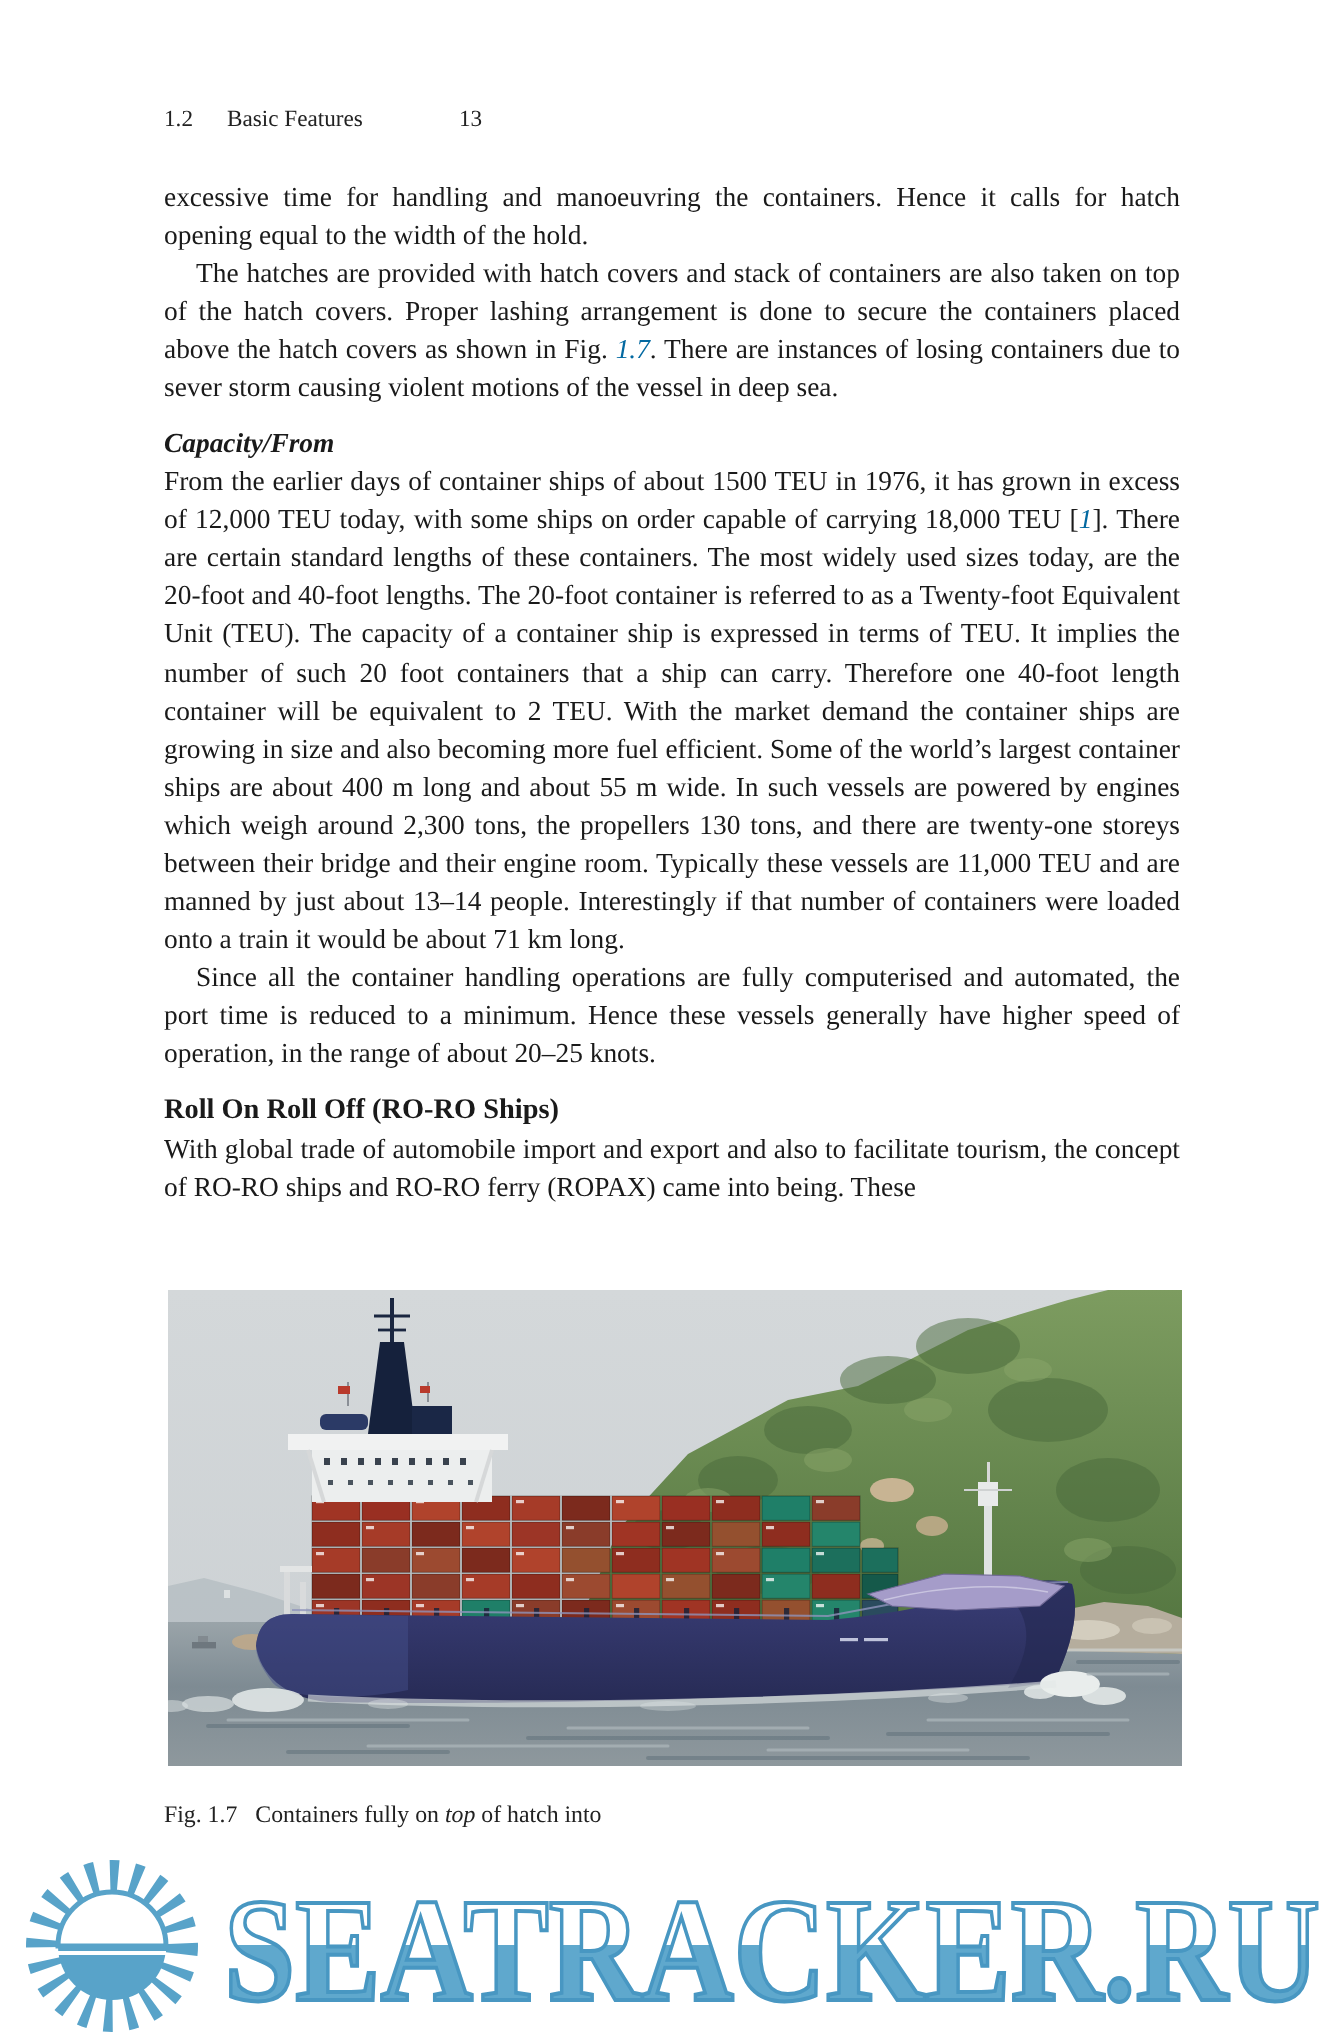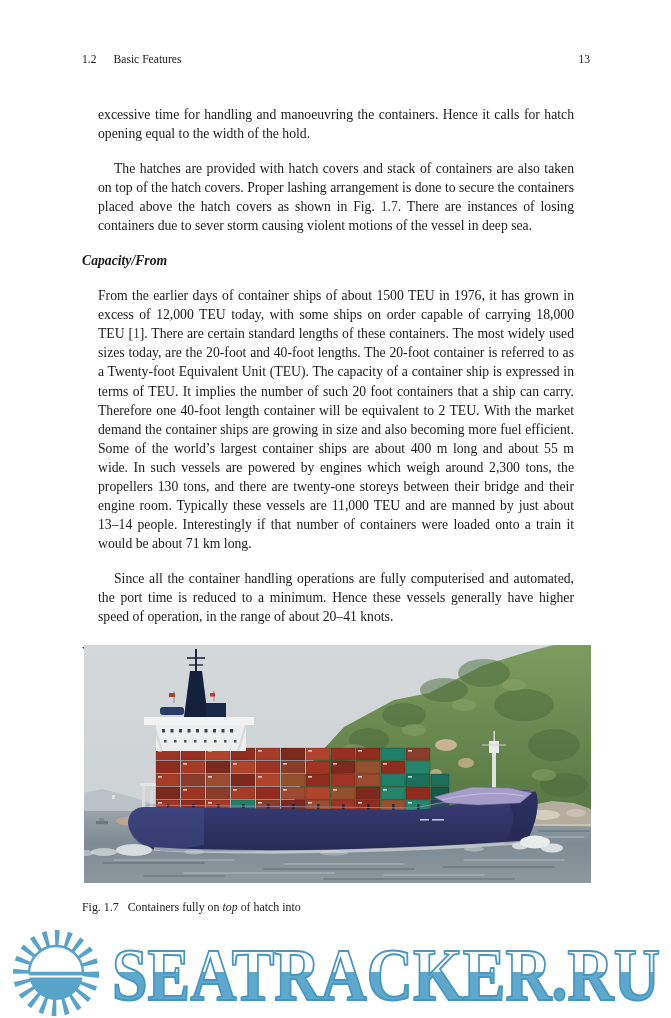--- a/index.html
+++ b/index.html
@@ -2,29 +2,29 @@
 <html><head>
 <meta charset="utf-8">
 <style>
   html,body{margin:0;padding:0;background:#ffffff;}
   body{width:671px;height:1018px;overflow:hidden;position:relative;
        font-family:"Liberation Serif","DejaVu Serif",serif;color:#1a1a1a;}
   .page{position:absolute;inset:0;background:#ffffff;}
 
   
   .runhead{position:absolute;top:53px;left:82px;right:81px;display:flex;
-           justify-content:space-between;font-size:11.6px;color:#222;}
+           font-size:11.6px;color:#222;gap:48px;}
   .runhead .sec{margin-right:17px;}
 
   
   .textcol{position:absolute;top:89px;left:82px;width:508px;height:560px;
            overflow:hidden;font-size:13.7px;line-height:19.05px;text-align:justify;}
-  .textcol p{margin:16px;}
+  .textcol p{margin:0;}
   p.indent{text-indent:16px;}
-  .xref{color:#404040;text-decoration:none;cursor:pointer;}
+  .xref{color:#0369a1;text-decoration:none;cursor:pointer;font-style:italic;}
   h3.cap{font-size:13.7px;font-style:italic;font-weight:bold;margin:9px 0 0 0;line-height:19px;}
   h3.roro{font-size:14.2px;font-weight:bold;font-style:normal;margin:9px 0 0 0;line-height:20px;}
 
   
   .figwrap{position:absolute;top:645px;left:84px;width:507px;height:238px;}
   .figwrap svg{display:block;}
   .caption{position:absolute;top:900px;left:82px;width:508px;font-size:11.9px;
            line-height:15px;color:#222;}
   .caption .cap-label{font-weight:normal;margin-right:9px;}
   .caption .cap-italic{font-style:italic;}
@@ -42,22 +42,23 @@
       <span class="sec">1.2</span><span>Basic Features</span>
     </span>
     <span>13</span>
   </div>
 
   <div class="textcol">
     <p>excessive time for handling and manoeuvring the containers. Hence it calls for hatch opening equal to the width of the hold.</p>
     <p class="indent"><span>The hatches are provided with hatch covers and stack of containers are also taken on top of the hatch covers. Proper lashing arrangement is done to secure the containers placed above the hatch covers as shown in Fig. </span><span class="xref">1.7</span><span>. There are instances of losing containers due to sever storm causing violent motions of the vessel in deep sea.</span></p>
     <h3 class="cap">Capacity/From</h3>
     <p><span>From the earlier days of container ships of about 1500 TEU in 1976, it has grown in excess of 12,000 TEU today, with some ships on order capable of carrying 18,000 TEU [</span><span class="xref">1</span><span>]. There are certain standard lengths of these containers. The most widely used sizes today, are the 20-foot and 40-foot lengths. The 20-foot container is referred to as a Twenty-foot Equivalent Unit (TEU). The capacity of a container ship is expressed in terms of TEU. It implies the number of such 20 foot containers that a ship can carry. Therefore one 40-foot length container will be equivalent to 2 TEU. With the market demand the container ships are growing in size and also becoming more fuel efficient. Some of the world’s largest container ships are about 400 m long and about 55 m wide. In such vessels are powered by engines which weigh around 2,300 tons, the propellers 130 tons, and there are twenty-one storeys between their bridge and their engine room. Typically these vessels are 11,000 TEU and are manned by just about 13–14 people. Interestingly if that number of containers were loaded onto a train it would be about 71 km long.</span></p>
-    <p class="indent">Since all the container handling operations are fully computerised and automated, the port time is reduced to a minimum. Hence these vessels generally have higher speed of operation, in the range of about 20–41 knots.</p>
+    <p class="indent">Since all the container handling operations are fully computerised and automated, the port time is reduced to a minimum. Hence these vessels generally have higher speed of operation, in the range of about 20–25 knots.</p>
     <h3 class="roro">Roll On Roll Off (RO-RO Ships)</h3>
+    <p>With global trade of automobile import and export and also to facilitate tourism, the concept of RO-RO ships and RO-RO ferry (ROPAX) came into being. These</p>
   </div>
 
   <div class="figwrap">
     <svg width="507" height="238" viewBox="0 0 507 238" xmlns="http://www.w3.org/2000/svg">
       <defs>
         <linearGradient id="skyG" x1="0" y1="0" x2="0" y2="1">
           <stop offset="0" stop-color="#d4d8da"></stop>
             <stop offset="1" stop-color="#cbd0d3"></stop>
         </linearGradient>
         <linearGradient id="seaG" x1="0" y1="0" x2="0" y2="1">

